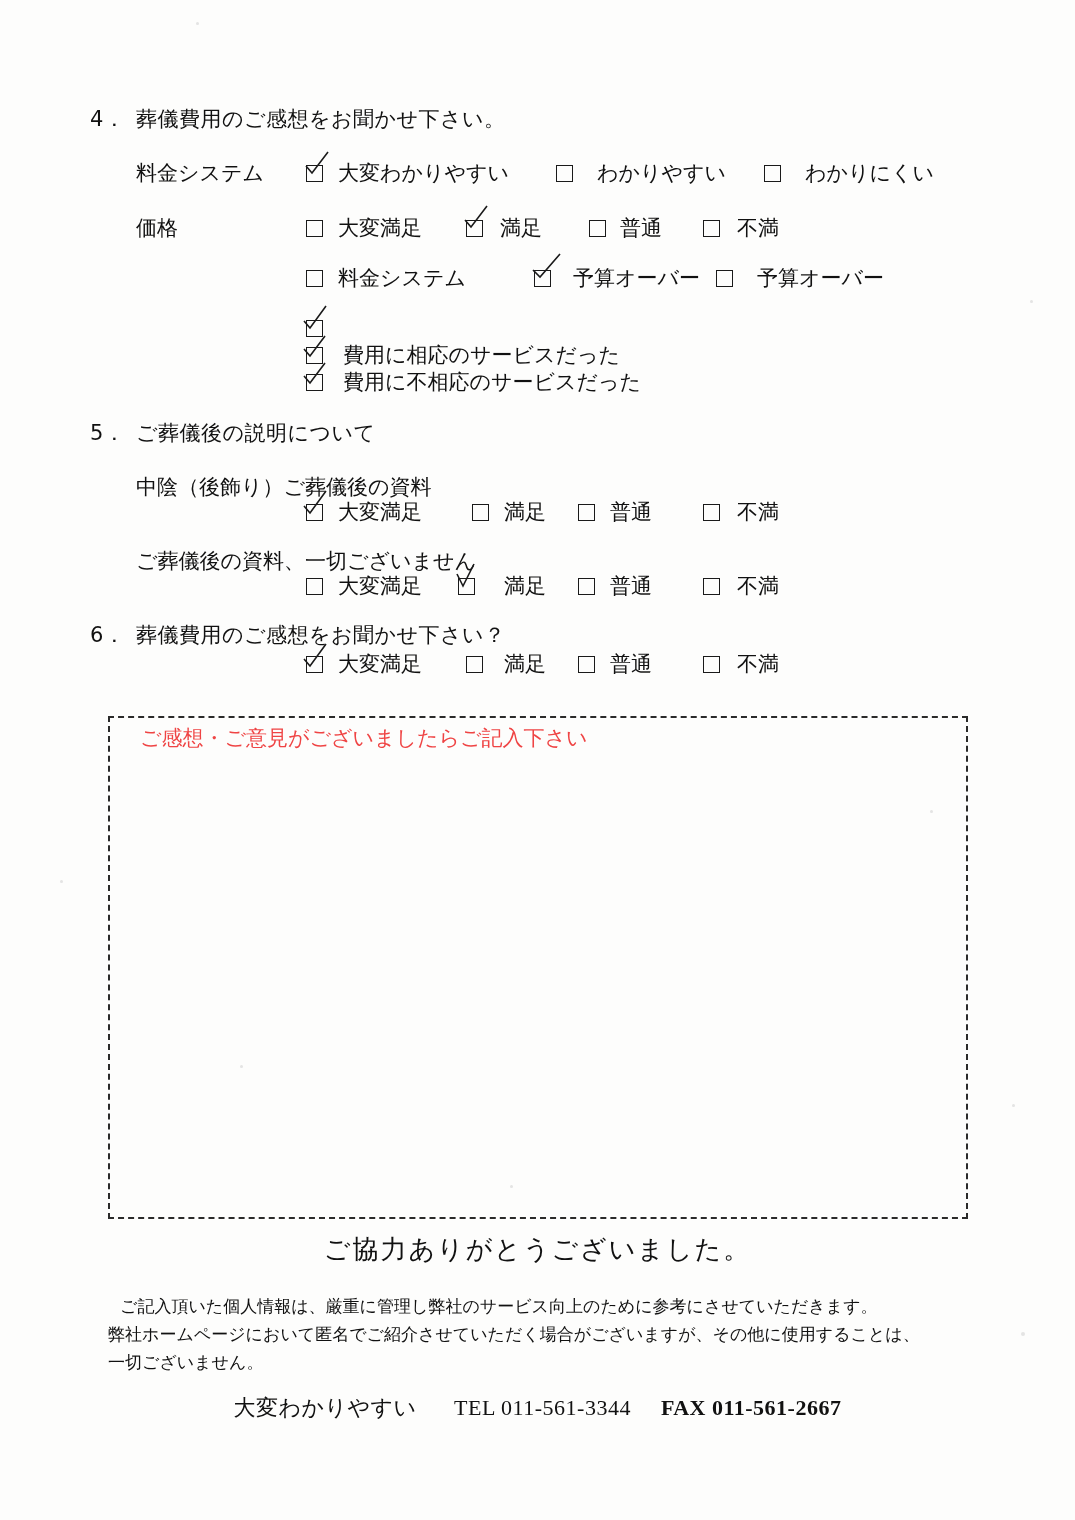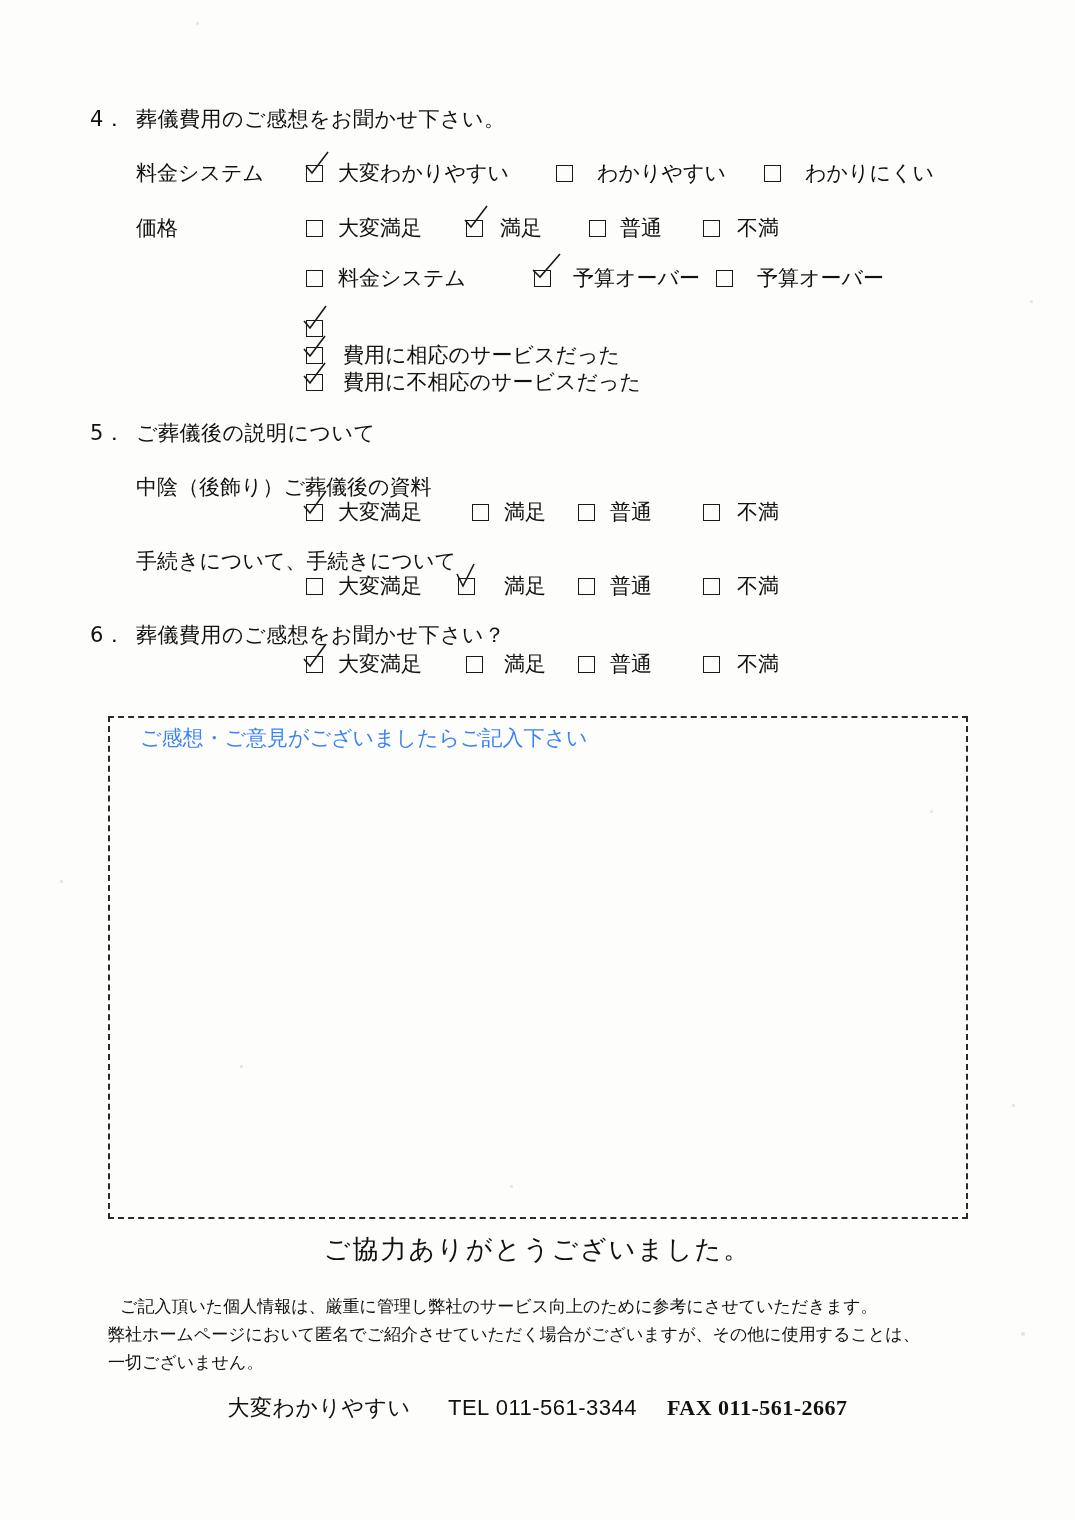--- a/index.html
+++ b/index.html
@@ -73,21 +73,21 @@
     width: 860px;
     height: 503px;
     border: 2.5px dashed #2a2a2a;
     box-sizing: border-box;
   }
   .comment-placeholder {
     position: absolute;
     left: 140px;
     top: 724px;
     font-size: 21px;
-    color: #3b82f6;
+    color: #ef4444;
     white-space: nowrap;
   }
 
   .thanks {
     position: absolute;
     left: 0;
     top: 1232px;
     width: 1075px;
     text-align: center;
     font-size: 26px;
@@ -103,21 +103,21 @@
   .company {
     position: absolute;
     left: 0;
     top: 1393px;
     width: 1075px;
     text-align: center;
     font-size: 22px;
     color: #111;
     letter-spacing: .5px;
   }
-  .company .tel { font-family: Liberation Sans, sans-serif; }
+  .company .tel { font-family: Liberation Serif, serif; }
   .company .fax { font-family: "Liberation Serif", serif; font-weight: bold; }
 </style>
 </head>
 <body>
 
 <div class="page">
 
   <div class="speck" style="left:196px;top:22px;width:3px;height:3px;"></div>
   <div class="speck" style="left:1030px;top:300px;width:3px;height:3px;"></div>
   <div class="speck" style="left:60px;top:880px;width:3px;height:3px;"></div>
@@ -217,21 +217,21 @@
 
   <div class="box" style="left:472px;top:504px;"></div>
   <div class="opt" style="left:504px;top:498px;">満足</div>
 
   <div class="box" style="left:578px;top:504px;"></div>
   <div class="opt" style="left:610px;top:498px;">普通</div>
 
   <div class="box" style="left:703px;top:504px;"></div>
   <div class="opt" style="left:737px;top:498px;">不満</div>
 
-  <div class="label" style="left:136px;top:547px;">手続きについて、手続きについて</div>
+  <div class="label" style="left:136px;top:547px;">ご葬儀後の資料、一切ございません</div>
 
   <div class="box" style="left:306px;top:578px;"></div>
   <div class="opt" style="left:338px;top:572px;">大変満足</div>
 
   <div class="box" style="left:458px;top:578px;"></div>
   <div class="tick" style="left:452px;top:562px;">
     <svg width="30" height="26" viewBox="0 0 30 26">
         <path d="M5 12 L11 24 L22 2" stroke="#1a1a1a" stroke-width="1.6" fill="none"></path>
       </svg>
   </div>

